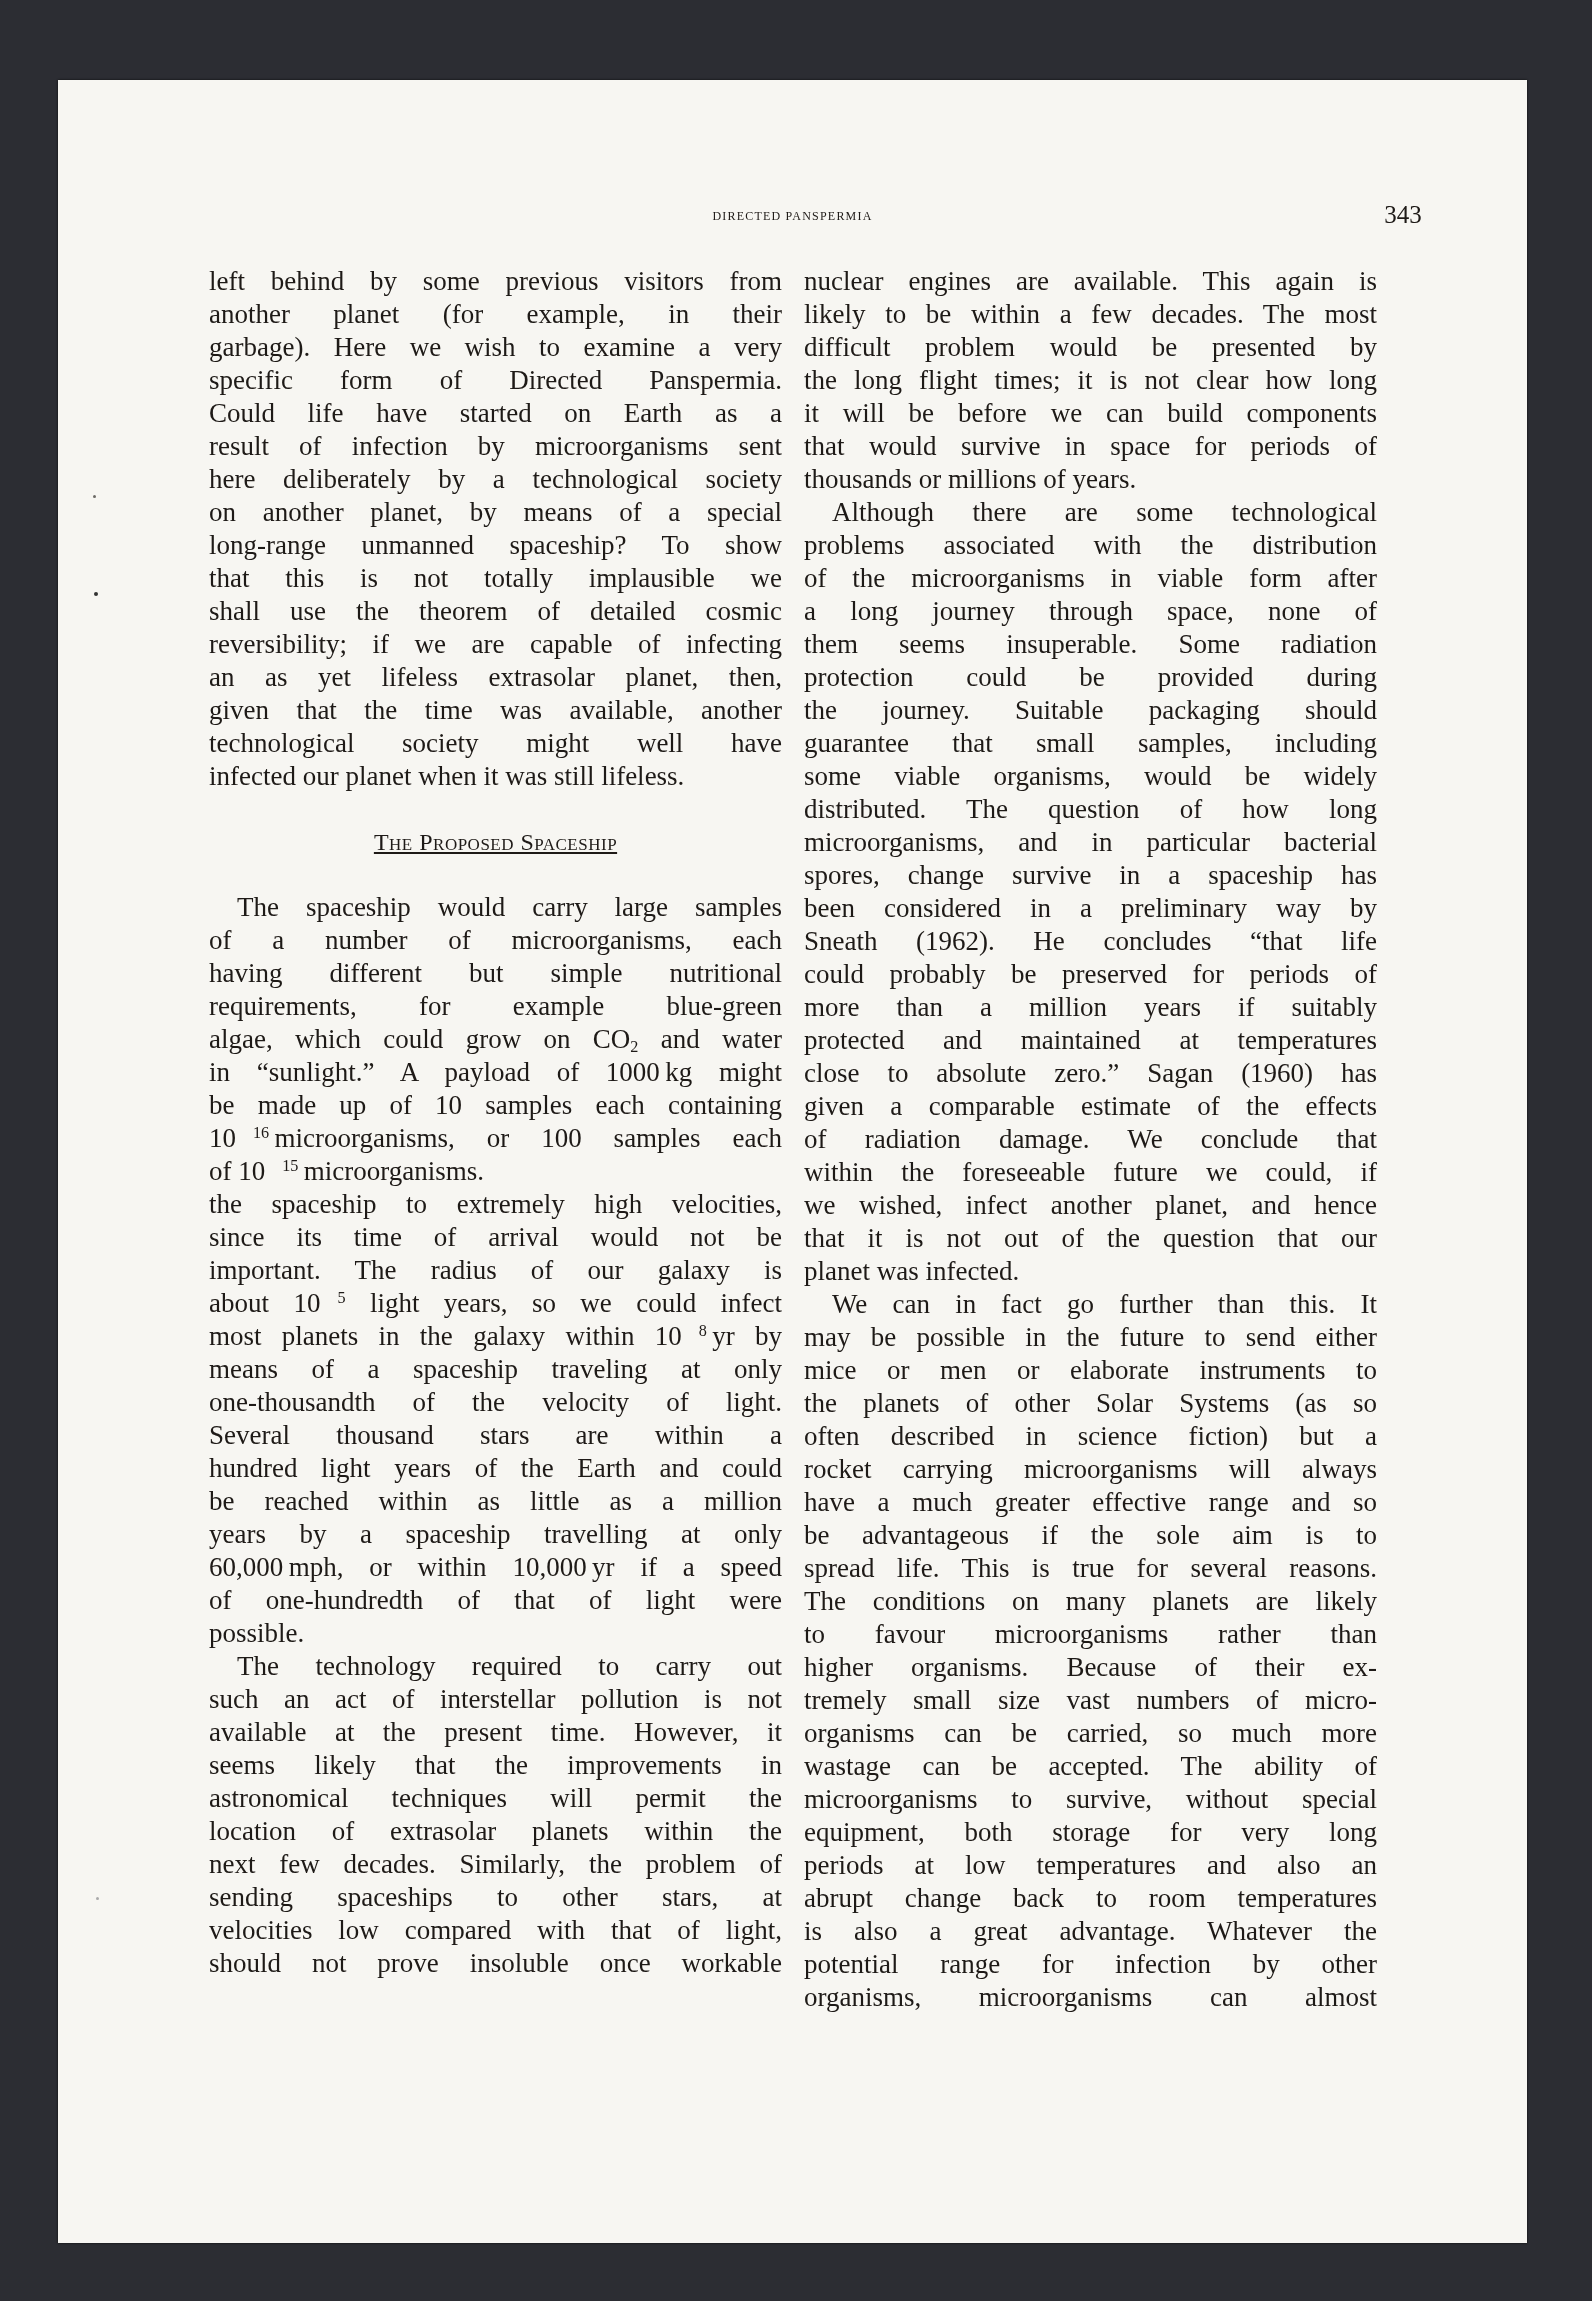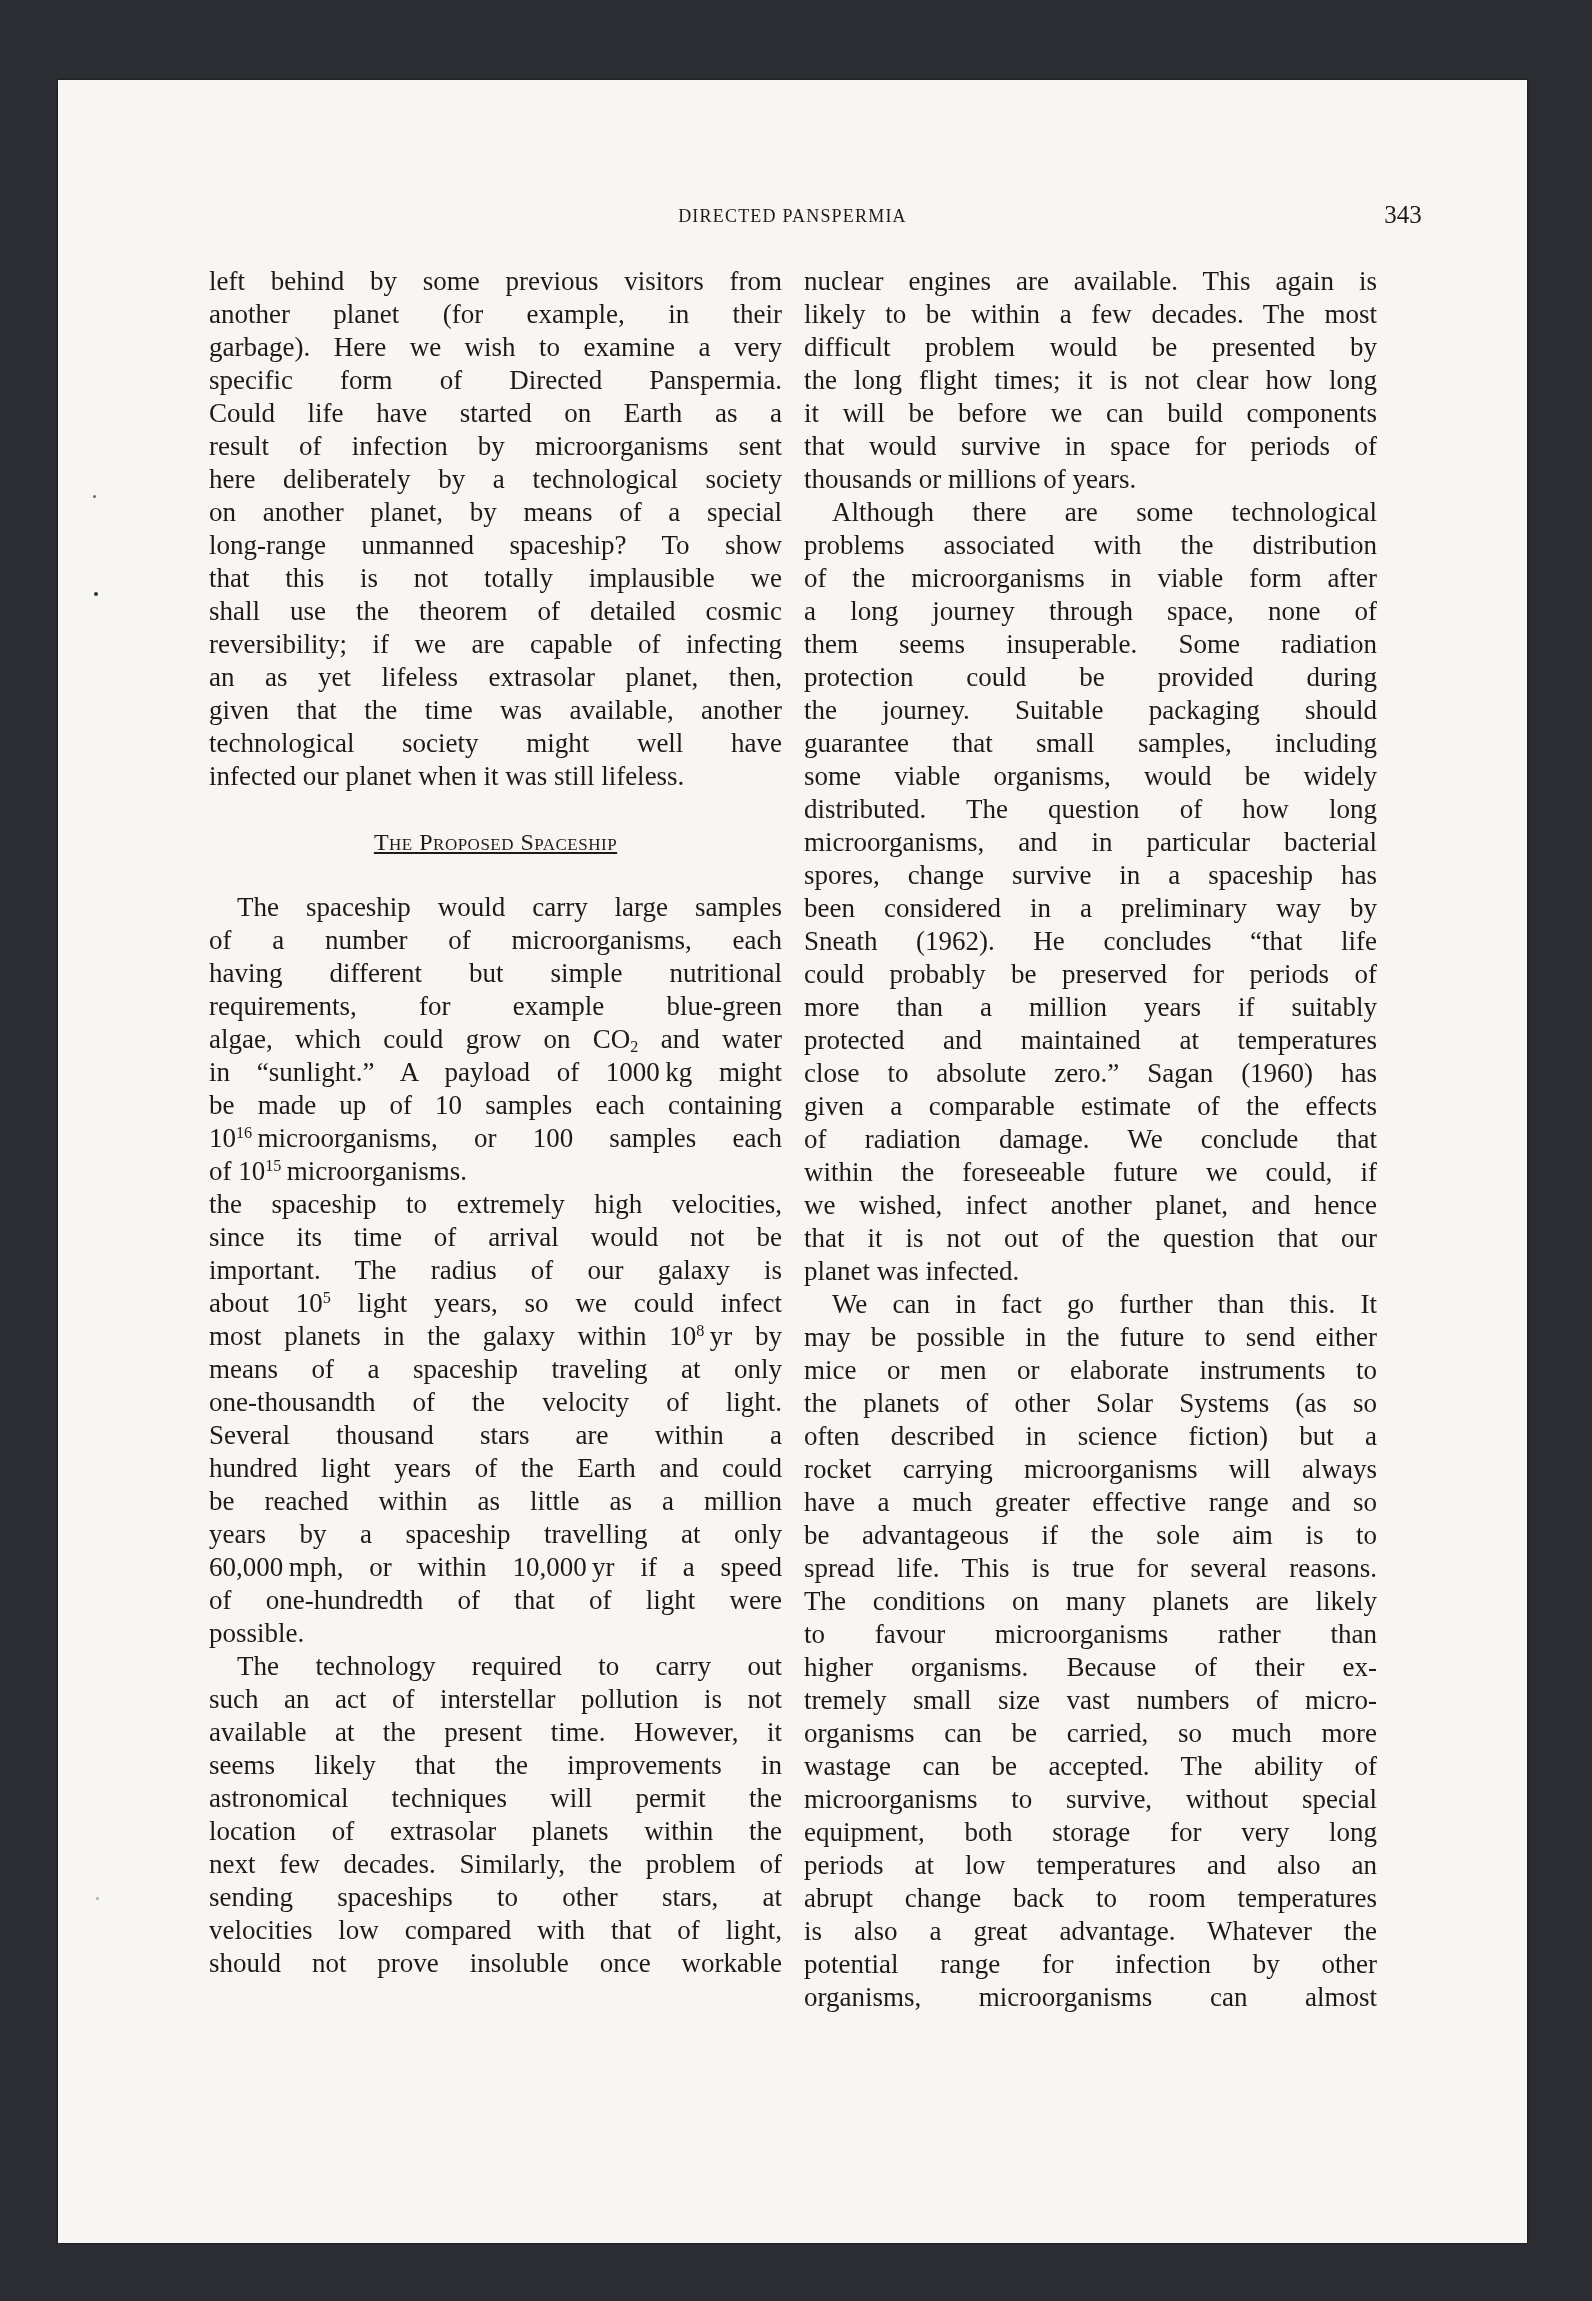--- a/index.html
+++ b/index.html
@@ -14,21 +14,21 @@
     position: absolute; left: 58px; top: 80px;
     width: 1469px; height: 2163px;
     background: #f7f6f2;
     box-shadow: 0 0 2px #0a0a0a;
   }
   .running-head {
     position: absolute; left: 0; top: 0; width: 100%; height: 0;
   }
   .rh-title {
     position: absolute; top: 125px; left: 0; width: 100%;
-    text-align: center; font-size: 18px; letter-spacing: 1.2px;
+    text-align: center; font-size: 12px; letter-spacing: 1.2px;
     line-height: 22px;
   }
   .rh-page {
     position: absolute; top: 121px; left: 1299px; width: 92px;
     text-align: center; font-size: 25px; line-height: 28px;
   }
   .column {
     position: absolute; top: 185px; width: 573px;
     font-size: 27px; line-height: 33px;
   }
@@ -39,21 +39,21 @@
     text-align: justify; text-align-last: justify;
   }
   .line.last { text-align-last: left; }
   .line.indent { padding-left: 28px; }
   .heading {
     display: block; height: 98px; line-height: 98px;
     text-align: center; font-size: 24px; letter-spacing: 0.5px;
     font-variant: small-caps;
     text-decoration: underline;
   }
-  sup { font-size: 60%; line-height: 0; vertical-align: 0.55em; }
+  sup { font-size: 60%; line-height: 0; vertical-align: 0.55em; margin-left: 17px; }
   sub { font-size: 60%; line-height: 0; vertical-align: -0.25em; }
   .speck {
     position: absolute; width: 3px; height: 3px; border-radius: 50%;
     background: #6c6a66;
   }
 </style>
 </head>
 <body>
 
 <div class="page">

